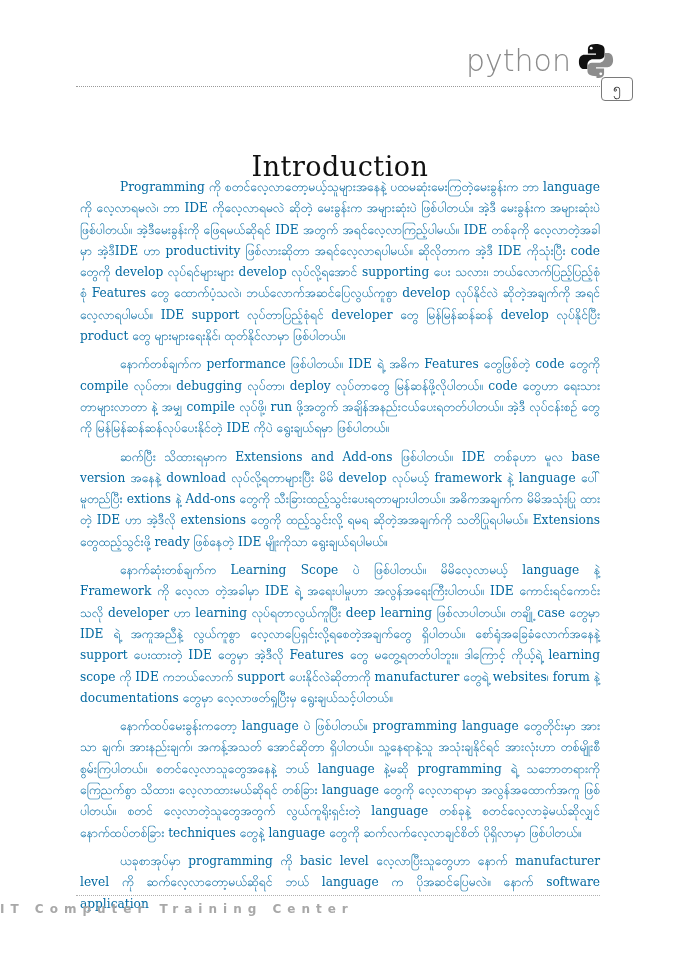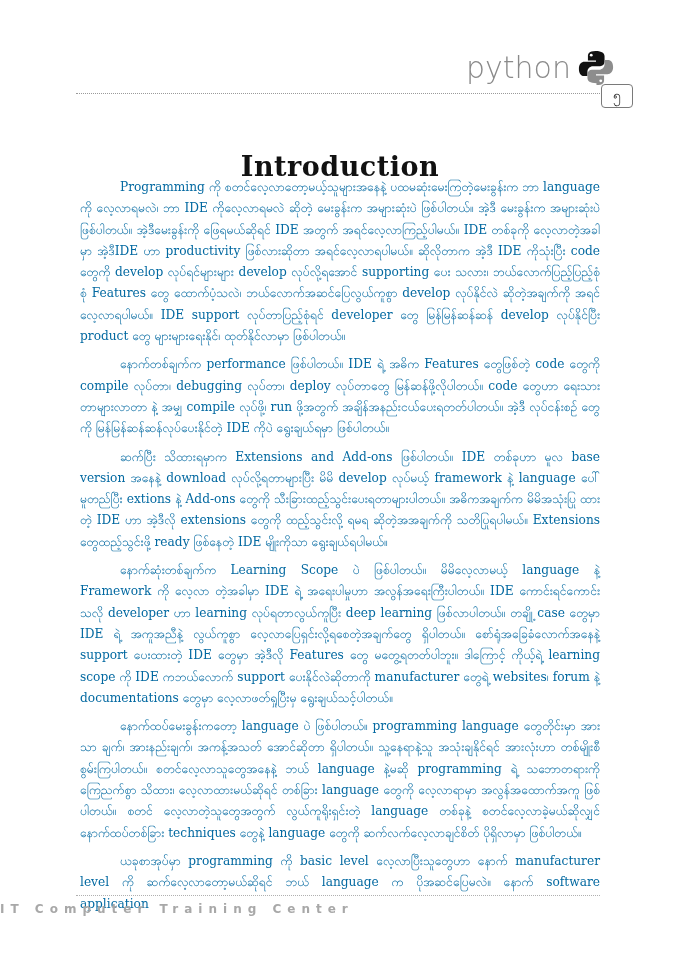--- a/index.html
+++ b/index.html
@@ -1,23 +1,23 @@
 <!DOCTYPE html>
 <html><head>
 <meta charset="utf-8">
 <style>
   html, body { margin: 0; padding: 0; background: #ffffff; }
   body { width: 680px; height: 960px; position: relative; overflow: hidden; font-family: "DejaVu Serif", "Liberation Serif", serif; color: #1a1a1a; }
-  .header { position: absolute; left: 0; top: 11px; width: 616px; height: 110px; }
+  .header { position: absolute; left: 0; top: 4px; width: 616px; height: 110px; }
   .brand { position: absolute; left: 466px; top: 38px; display: flex; align-items: center; }
   .brand-word { font-family: "DejaVu Sans", "Liberation Sans", sans-serif; font-size: 30px; color: #8a8a8a; letter-spacing: 0px; line-height: 1; font-weight: 300; }
   .logo { width: 38px; height: 38px; margin-left: 6px; }
   .header-rule { position: absolute; left: 76px; top: 82px; width: 524px; border-top: 1.5px dotted #9a9a9a; }
   .page-box { position: absolute; left: 601px; top: 73px; width: 30px; height: 22px; border: 1.5px solid #7a7a7a; border-radius: 4px; background: #fff; display: flex; align-items: center; justify-content: center; font-family: "DejaVu Sans", sans-serif; font-size: 14px; color: #222; }
-  .title { position: absolute; left: 0; width: 680px; top: 133px; text-align: center; font-family: "DejaVu Serif", "Liberation Serif", serif; font-weight: bold; font-size: 27px; color: #111; letter-spacing: 0.5px; }
+  .title { position: absolute; left: 0; width: 680px; top: 133px; text-align: center; font-family: "DejaVu Serif", "Liberation Serif", serif; font-weight: normal; font-size: 27px; color: #111; letter-spacing: 0.5px; }
   .body { position: absolute; left: 80px; top: 170px; width: 520px; }
   .para { font-family: "DejaVu Serif", "Liberation Serif", serif; font-size: 12.2px; line-height: 21.3px; text-align: justify; text-indent: 40px; margin: 7px 0 4px 0; color: #0369a1; }
   .footer-rule { position: absolute; left: 76px; top: 895px; width: 524px; border-top: 1.5px dotted #b0b0b0; }
   .footer-text { position: absolute; left: 0; width: 680px; top: 902px; text-align: left; font-family: "DejaVu Sans", "Liberation Sans", sans-serif; font-size: 12px; color: #a8a8a8; letter-spacing: 6px; font-weight: 700; }
 </style>
 </head>
 <body>
 
 <div class="header">
   <div class="brand">

